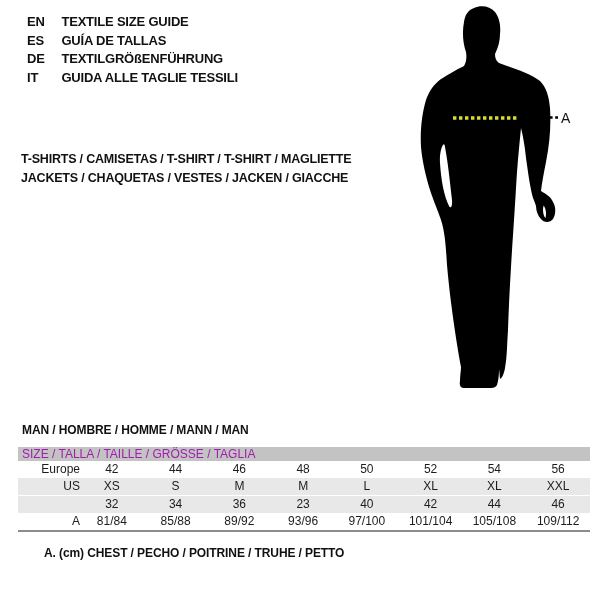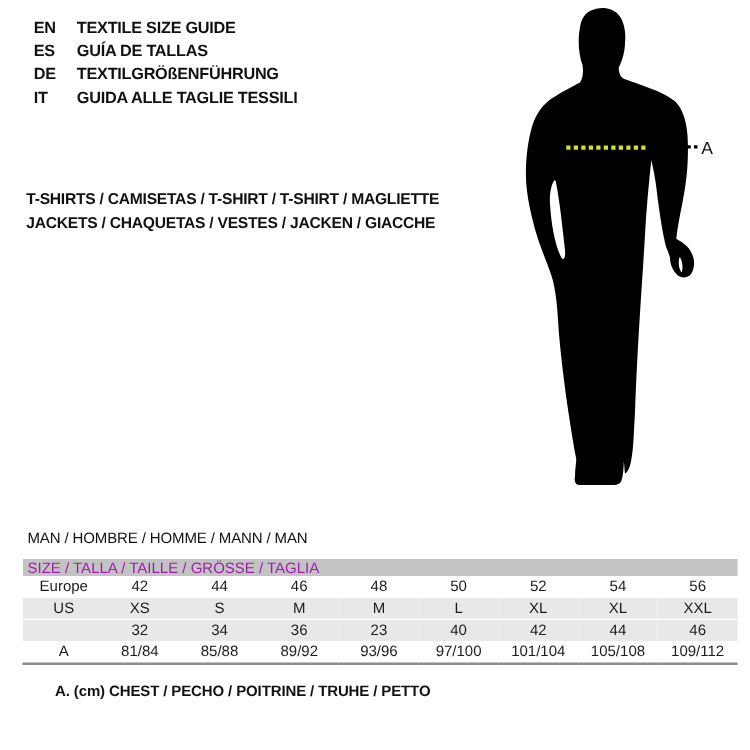--- a/index.html
+++ b/index.html
@@ -26,36 +26,36 @@
     position: absolute; left: 21px; top: 110px;
     font-weight: bold; font-size: 12.5px; line-height: 19px;
     letter-spacing: -0.2px; white-space: nowrap; margin-top: 40px;
   }
 
   
   .figure-svg { position: absolute; left: 408px; top: 2px; width: 186px; height: 392px; }
 
   .section-title {
     position: absolute; left: 22px; top: 423px;
-    font-weight: normal; font-size: 12px; letter-spacing: -0.1px; white-space: nowrap;
+    font-weight: bold; font-size: 12px; letter-spacing: -0.1px; white-space: nowrap;
   }
 
   .size-table {
     position: absolute; left: 18px; top: 447px;
     width: 572px; table-layout: fixed;
     border-collapse: collapse;
     font-size: 12px; color: #1c1c1c;
     border-bottom: 2px solid #8c8c8c;
   }
   .size-table td {
     padding: 0; text-align: center;
     height: 17px; line-height: 17px;
     font-weight: 400; overflow: hidden; white-space: nowrap;
   }
-  .size-table td.label { text-align: center; padding-left: 4px; }
+  .size-table td.label { text-align: right; padding-left: 4px; }
   .size-table tr.thead td {
     background: var(--header-bg, #c3c3c3);
     text-align: left; padding-left: 4px;
     height: 14px; line-height: 14px; color: #a21caf;
   }
   .size-table tr.shaded td { background: var(--shaded-bg, #e8e8e8); }
   .size-table tr.row-us td { border-bottom: 1px solid #ffffff; }
 
   .footnote {
     position: absolute; left: 20px; top: 546px;

